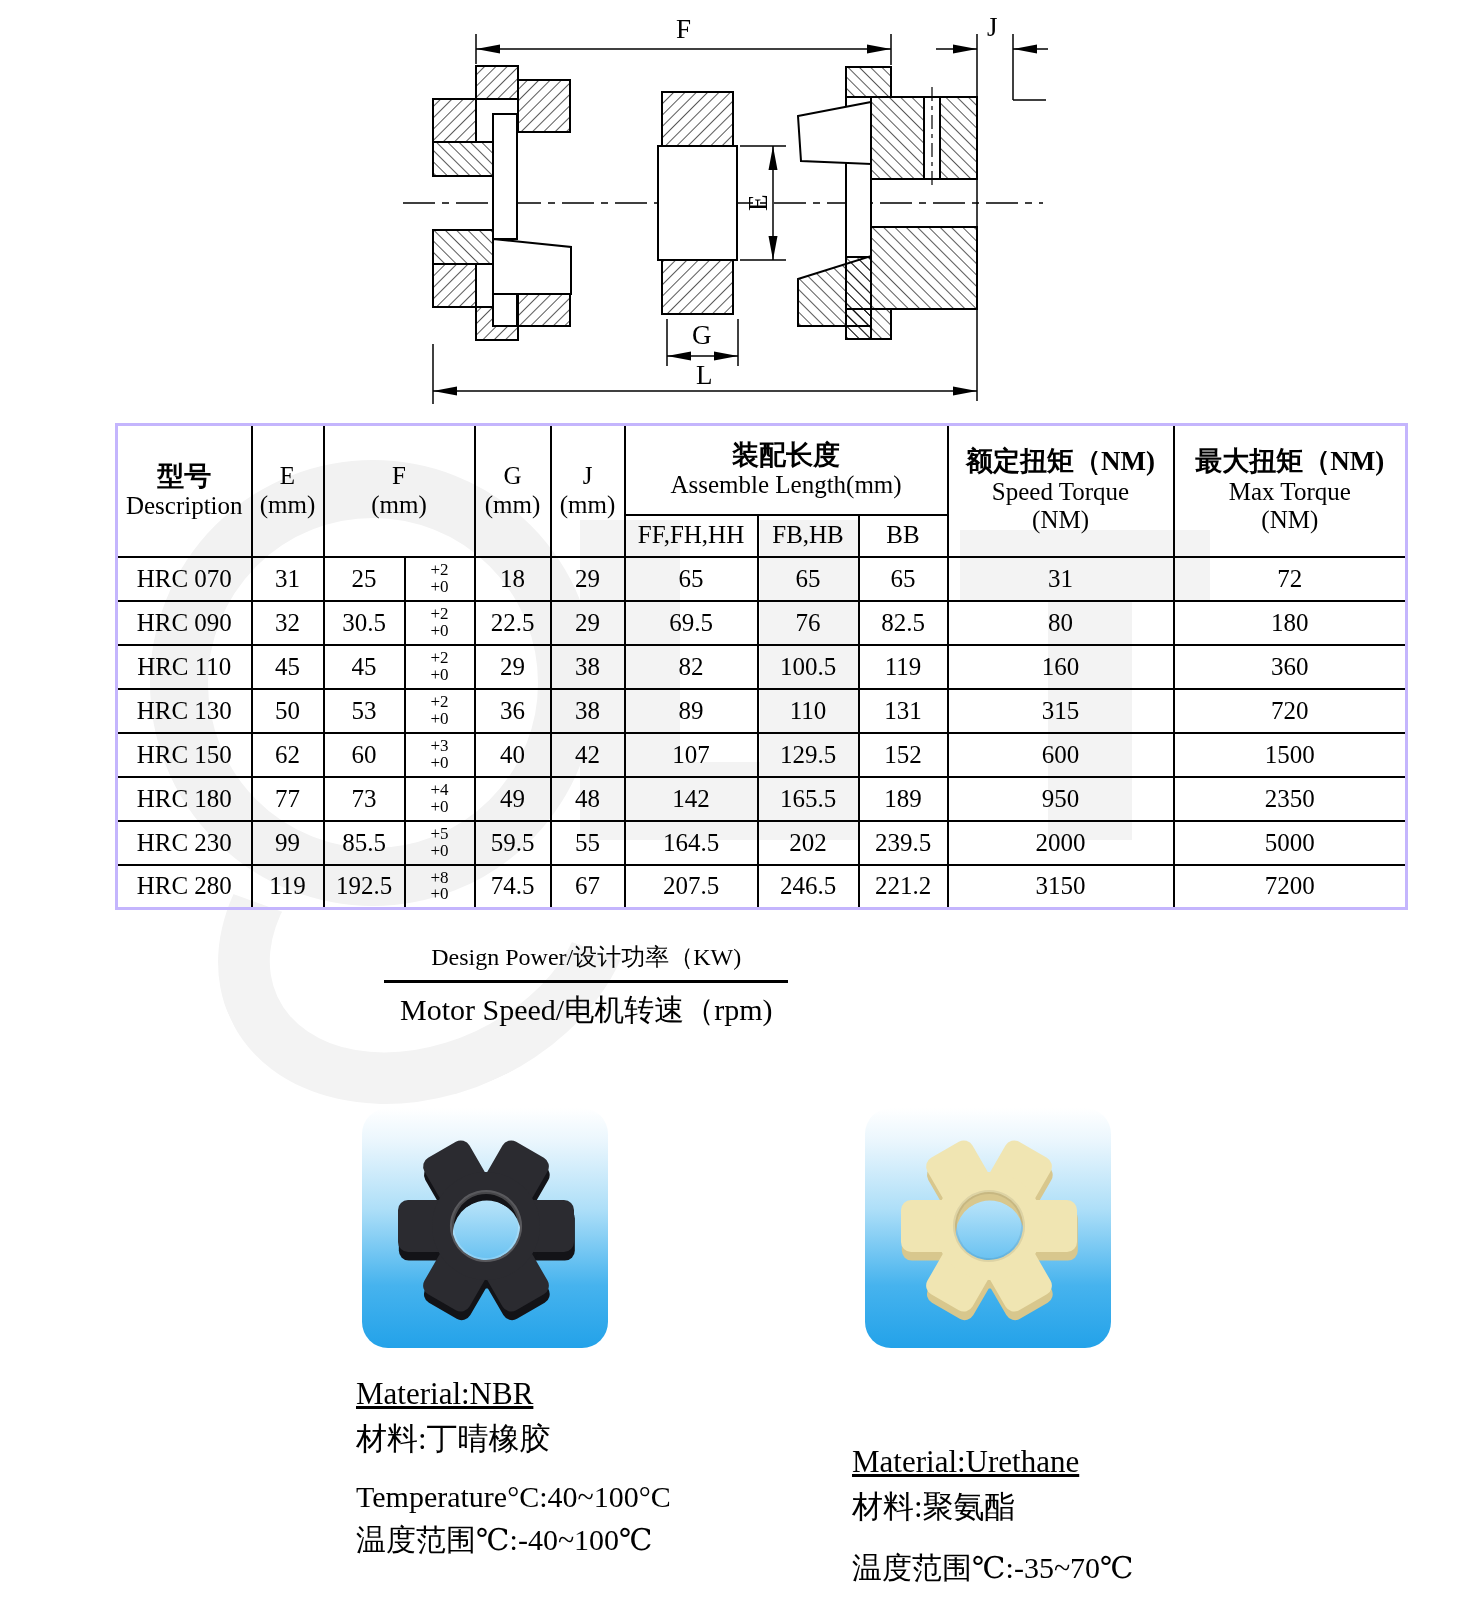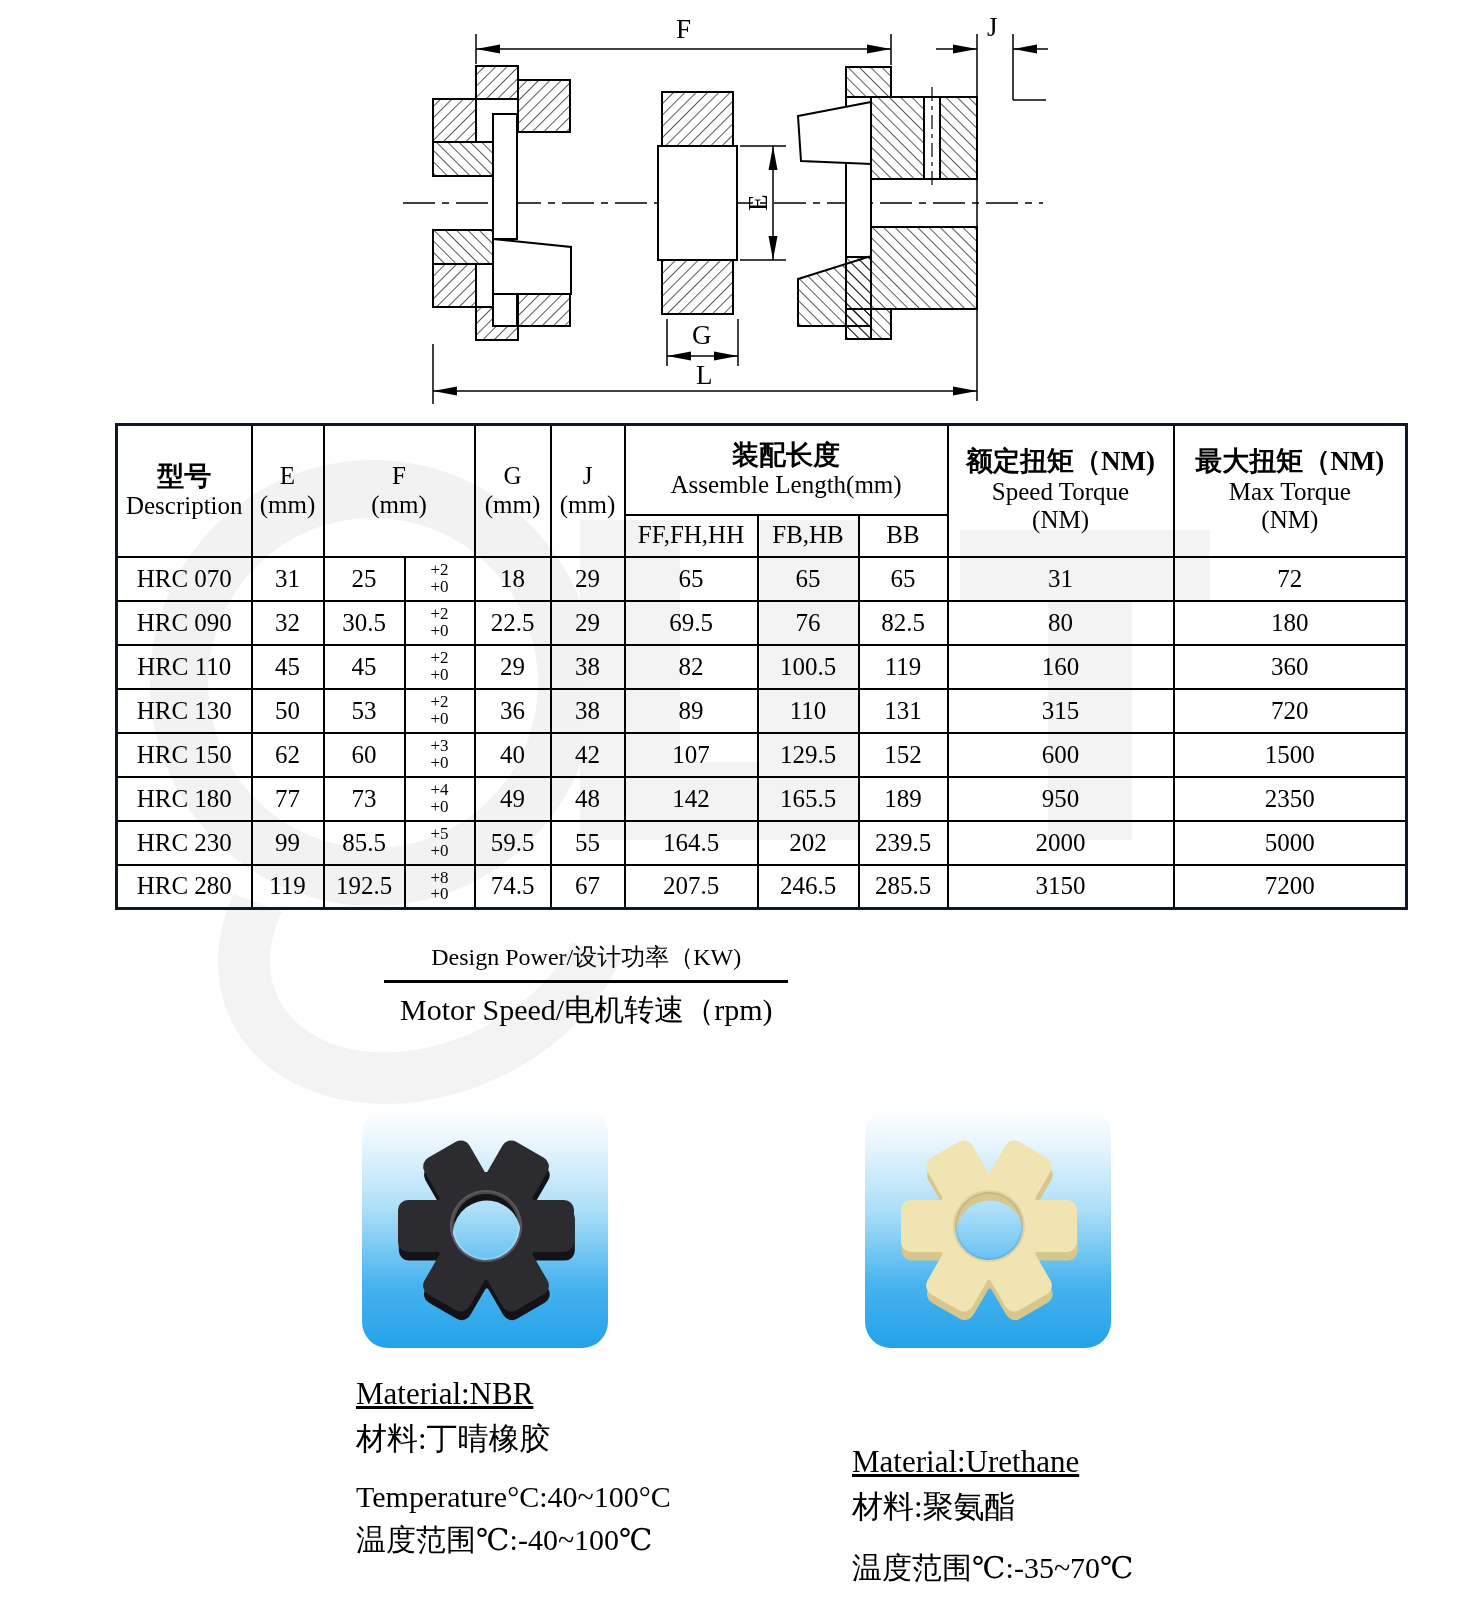--- a/index.html
+++ b/index.html
@@ -13,21 +13,21 @@
              border-radius:50%;border-top-color:transparent;border-right-color:transparent;transform:rotate(-25deg);}
   .wm-bar{position:absolute;background:#f3f3f3;}
 
   
   .drawing{position:absolute;left:388px;top:4px;width:662px;height:408px;z-index:1;}
 
   
   .tblwrap{position:absolute;left:115px;top:423px;z-index:2;}
   table.spec{border-collapse:collapse;table-layout:fixed;width:1290px;background:transparent;}
   table.spec th,table.spec td{border:2px solid #000;text-align:center;vertical-align:middle;padding:0 2px;overflow:hidden;}
-  table.spec{border:3px solid #0f172a;}
+  table.spec{border:3px solid #c4b5fd;}
   .cn{font-weight:bold;font-size:27px;line-height:1.15;}
   .en{font-weight:normal;font-size:25px;line-height:1.15;}
   td.val{font-size:25px;}
   tr.hrow1{height:90px;} tr.hrow2{height:42px;} tr.drow{height:44px;}
   .tol{line-height:0.95;font-size:17px;}
   .tol span{display:block;}
 
   
   .formula{position:absolute;left:372px;top:928px;width:800px;height:116px;z-index:2;
            display:flex;align-items:center;}
@@ -334,21 +334,21 @@
         <td class="val">119</td>
         <td class="val">192.5</td>
         <td class="tol">
               <span>+8</span>
               <span>+0</span>
             </td>
         <td class="val">74.5</td>
         <td class="val">67</td>
         <td class="val">207.5</td>
         <td class="val">246.5</td>
-        <td class="val">285.5</td>
+        <td class="val">221.2</td>
         <td class="val">3150</td>
         <td class="val">7200</td>
       </tr>
     </tbody>
       </table>
   </div>
 
   <div class="formula">
     <span class="frac">
       <span class="num" style="display:block">Design Power/设计功率（KW)</span>

